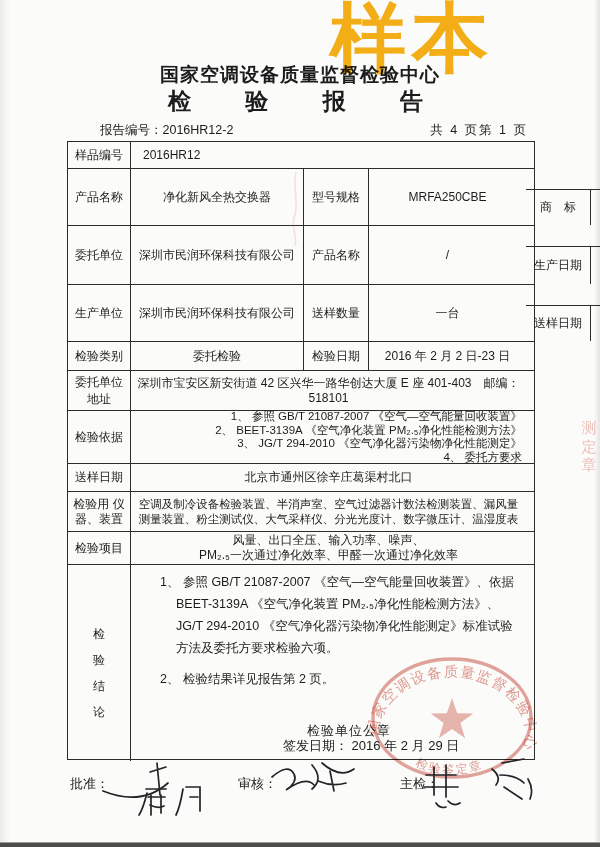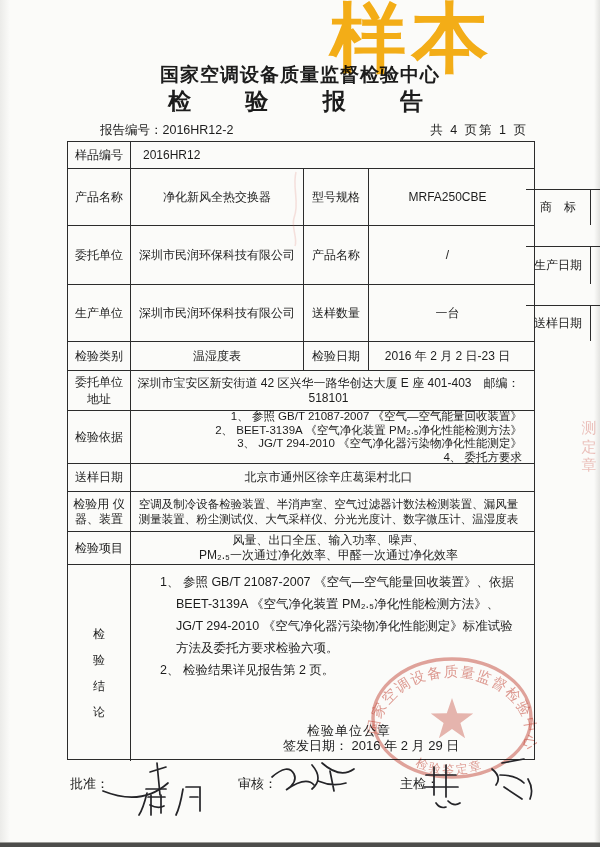--- a/index.html
+++ b/index.html
@@ -60,21 +60,21 @@
   .small-list{ font-size:11.5px; line-height:13.5px; text-align:right; width:100%; padding:2px 4px 2px 10px; }
   .small-list div{ white-space:nowrap; }
   .two-line{ line-height:15px; }
 
   
   .conclusion-label{ display:flex; flex-direction:column; align-items:center;
     justify-content:center; gap:11px; padding-top:22px; }
   .conclusion-body{ position:relative; width:395px; flex:none; padding:6px 8px 0 8px; }
   .conc-para{ font-size:12.5px; line-height:22px; text-align:left;
     padding-left:37px; text-indent:-16px; }
-  .conc-para2{ }
+  .conc-para2{ margin-top:9px; }
   .seal-caption{ position:absolute; left:176px; top:150px; font-size:13px; letter-spacing:1px;margin-top:7px; }
   .issue-line{ position:absolute; left:152px; top:172px; font-size:13px; }
 
   
   .seal-svg{ position:absolute; left:236px; top:87px; mix-blend-mode:multiply; }
 
   
   .sig-row{ position:absolute; top:775px; left:0; width:600px; font-size:13px; }
   .sig-label{ position:absolute; }
   .sig-label.approve{ left:70px; }
@@ -151,21 +151,21 @@
       </div>
       <div class="subrow">
         <div class="cell cell-sublabel">送样日期</div>
         <div class="cell cell-subvalue">2016 年 2 月 1 日</div>
       </div>
     </div>
   </div>
 
   <div class="trow" style="height:29px">
     <div class="cell cell-l">检验类别</div>
-    <div class="cell cell-main">温湿度表</div>
+    <div class="cell cell-main">委托检验</div>
     <div class="cell cell-sublabel">检验日期</div>
     <div class="cell cell-subvalue">2016 年 2 月 2 日-23 日</div>
   </div>
 
   <div class="trow" style="height:40px">
     <div class="cell cell-l wrap5">委托单位地址</div>
     <div class="cell cell-wide" style="font-size:12px">深圳市宝安区新安街道 42 区兴华一路华创达大厦 E 座 401-403　邮编：518101</div>
   </div>
 
   <div class="trow" style="height:53px">

